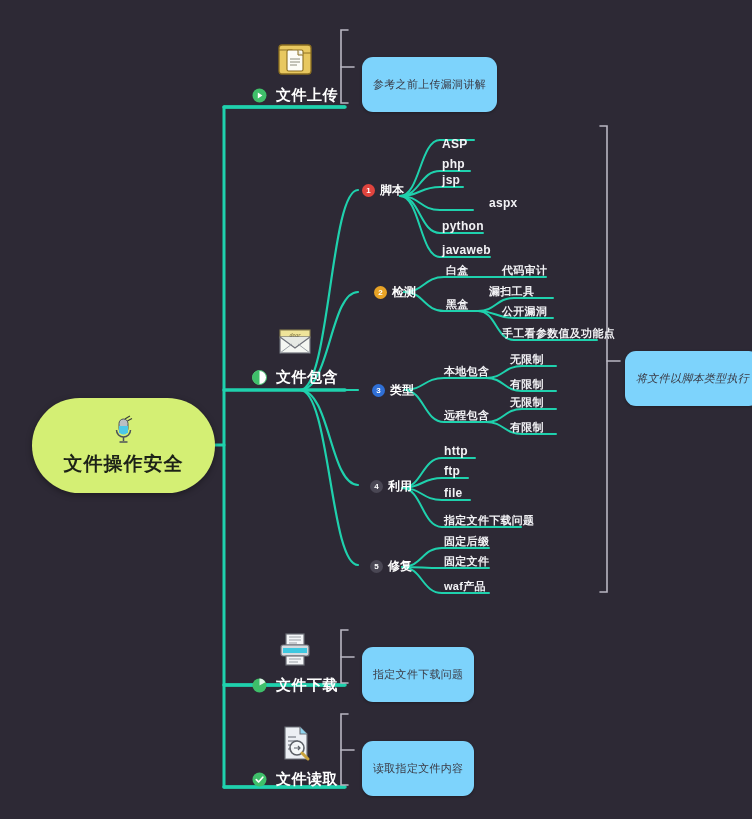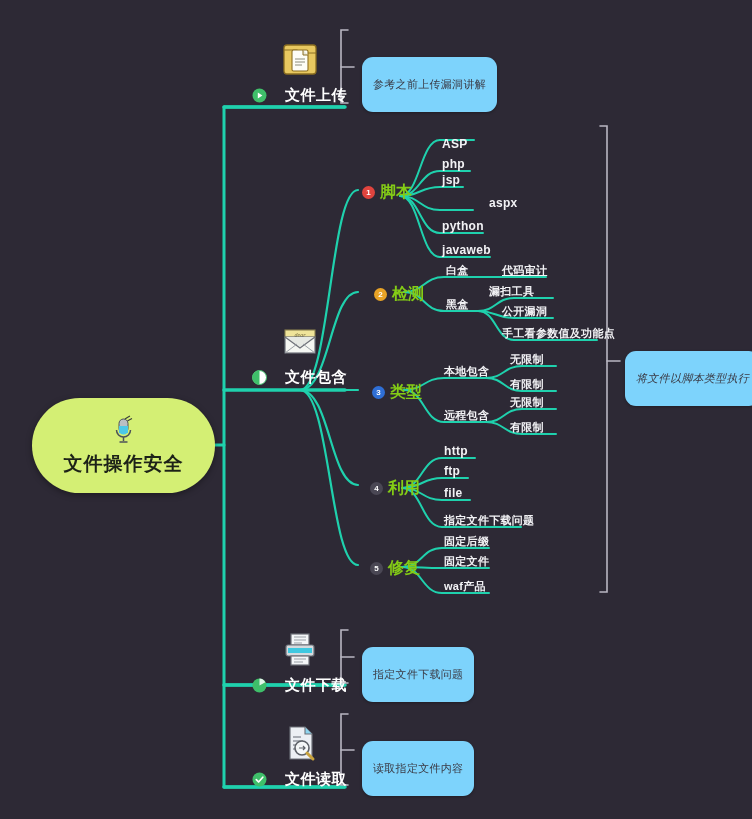--- a/index.html
+++ b/index.html
@@ -29,36 +29,36 @@
     color:#1d2218;
     font-size:19px;
     font-weight:bold;
     letter-spacing:1px;
   }
   .mic-icon{width:26px;height:30px;display:block;}
 
   
   .main-node{position:absolute;display:flex;flex-direction:column;align-items:center;}
   .main-icon{width:42px;height:42px;margin-bottom:6px;display:block;}
-  .main-label-row{display:flex;align-items:center;gap:18px;}
+  .main-label-row{display:flex;align-items:center;gap:9px;}
   .main-label{
     color:#ffffff;font-size:15px;font-weight:bold;letter-spacing:.5px;
     white-space:nowrap;
   }
   .pie{width:15px;height:15px;flex:0 0 auto;}
 
   
   .sub-node{position:absolute;display:flex;align-items:center;gap:5px;white-space:nowrap;}
   .numbadge{
     width:13px;height:13px;border-radius:50%;
     display:flex;align-items:center;justify-content:center;
     font-size:8px;color:#fff;font-weight:bold;line-height:1;
     flex:0 0 auto;
   }
-  .sub-label{color:#84cc16;font-size:16px;font-weight:bold;white-space:nowrap;}
+  .sub-label{color:#ffffff;font-size:12px;font-weight:bold;white-space:nowrap;}
 
   
   .leaf{
     position:absolute;
     color:#f2f2f5;
     font-size:12px;
     font-weight:bold;
     white-space:nowrap;
     letter-spacing:.3px;
   }
@@ -260,21 +260,21 @@
   <div class="leaf" style="left:442px;top:196px;margin-left:47px;">aspx</div>
   <div class="leaf" style="left:442px;top:219px;">python</div>
   <div class="leaf" style="left:442px;top:243px;">javaweb</div>
 
   <div class="sub-node" style="left:374px;top:284px;">
     <span class="numbadge" style="background:#e8a326;">2</span>
     <span class="sub-label">检测</span>
   </div>
   <div class="leaf small" style="left:446px;top:263px;">白盒</div>
   <div class="leaf small" style="left:446px;top:297px;">黑盒</div>
-  <div class="leaf small" style="left:502px;top:263px;text-decoration:underline;">代码审计</div>
+  <div class="leaf small" style="left:502px;top:263px;">代码审计</div>
   <div class="leaf small" style="left:489px;top:284px;">漏扫工具</div>
   <div class="leaf small" style="left:502px;top:304px;">公开漏洞</div>
   <div class="leaf small" style="left:502px;top:326px;">手工看参数值及功能点</div>
 
   <div class="sub-node" style="left:372px;top:382px;">
     <span class="numbadge" style="background:#2f6fd6;">3</span>
     <span class="sub-label">类型</span>
   </div>
   <div class="leaf small" style="left:444px;top:364px;">本地包含</div>
   <div class="leaf small" style="left:444px;top:408px;">远程包含</div>

